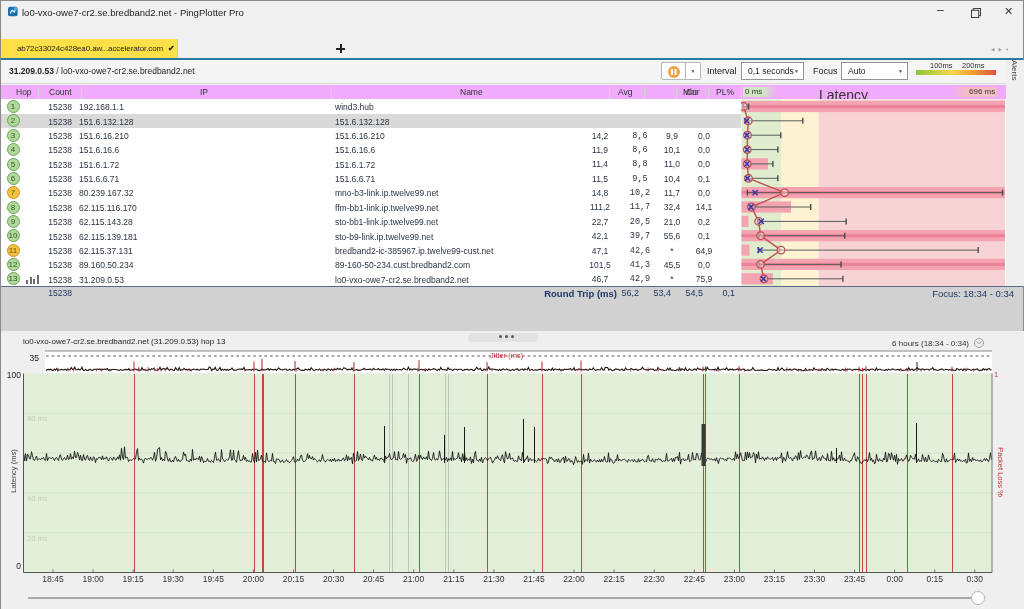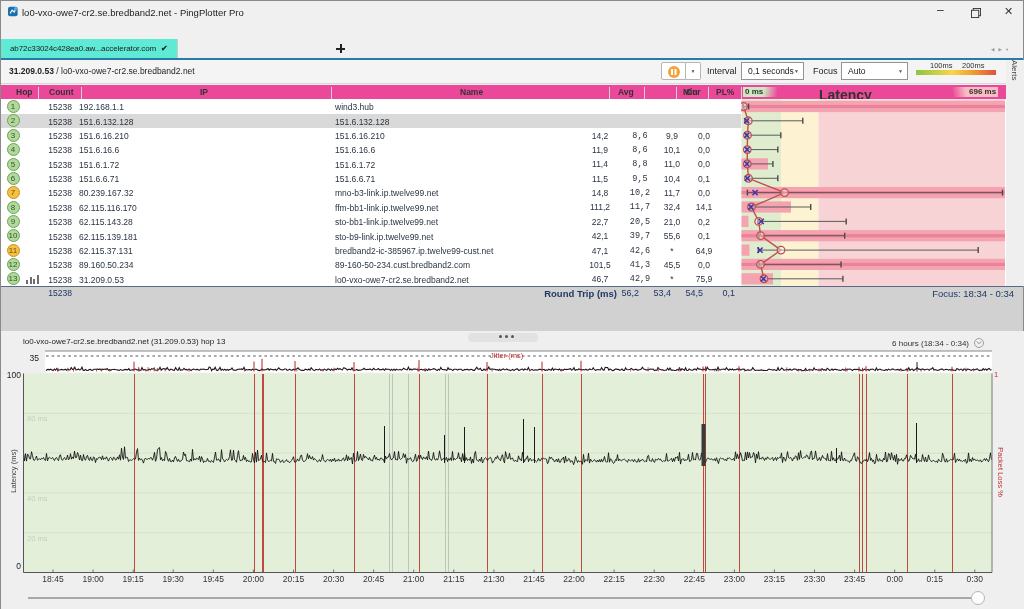--- a/index.html
+++ b/index.html
@@ -2,21 +2,21 @@
 <html><head><meta charset="utf-8"><style>
 * { margin:0; padding:0; box-sizing:border-box; }
 html,body { width:1024px; height:609px; font-family:"Liberation Sans",sans-serif; background:#f0f0f0; overflow:hidden; }
 #win { position:relative; width:1024px; height:609px; border:1px solid #8a8a8a; background:#f0f0f0; }
 #title .txt { position:absolute; left:21px; top:6px; font-size:9.5px; color:#222; }
 #appico { position:absolute; left:7px; top:5px; width:11px; height:11px; }
 .wbtn { position:absolute; color:#333; }
 #menu { position:absolute; left:0; top:25px; width:100%; height:13px; font-size:8.5px; color:#333; }
 #menu span { position:absolute; top:1px; }
 #tabs { position:absolute; left:0; top:38px; width:100%; height:19px; background:#f0f0f0; }
-.tab1 { position:absolute; left:0; top:0; width:177px; height:19px; background:#5eead4; border-right:1px solid #ccc; font-size:8px; letter-spacing:-0.1px; color:#222; line-height:19px; padding-left:9px; }
+.tab1 { position:absolute; left:0; top:0; width:177px; height:19px; background:#fde047; border-right:1px solid #ccc; font-size:8px; letter-spacing:-0.1px; color:#222; line-height:19px; padding-left:16px; }
 .tab2 { position:absolute; left:177px; top:0; width:154px; height:19px; background:#1b75bc; color:#fff; font-size:8px; letter-spacing:-0.1px; line-height:19px; padding-left:9px; }
 .chk { font-size:8px; font-weight:bold; margin-left:5px; letter-spacing:0; }
 #plus { position:absolute; left:335px; top:5px; width:9px; height:9px; }
 #plus:before { content:''; position:absolute; left:3.5px; top:0; width:2px; height:9px; background:#222; }
 #plus:after { content:''; position:absolute; left:0; top:3.5px; width:9px; height:2px; background:#222; }
 #tabarrows { position:absolute; left:990px; top:8px; font-size:4.5px; color:#999; }
 #tabarrows i { font-style:normal; margin-right:4px; }
 #blueline { position:absolute; left:0; top:57px; width:100%; height:2px; background:#2a7aa8; }
 #toolbar { position:absolute; left:0; top:59px; width:100%; height:24px; background:#f4f4f4; border-bottom:1px solid #d8d8d8; }
 #addr { position:absolute; left:8px; top:6px; font-size:8.5px; color:#222; }
@@ -24,21 +24,21 @@
 .ddl .ar { position:absolute; right:4px; top:0; font-size:5px; color:#555; line-height:17px; }
 .lbl { position:absolute; top:6px; font-size:9px; color:#222; }
 #pausebtn { position:absolute; left:660px; top:2px; width:25px; height:18px; background:#fff; border:1px solid #b5b5b5; border-radius:2px 0 0 2px; }
 #pausedd { position:absolute; left:685px; top:2px; width:15px; height:18px; background:#fff; border:1px solid #b5b5b5; border-left:none; border-radius:0 2px 2px 0; font-size:5px; color:#555; text-align:center; line-height:17px; }
 #pcirc { position:absolute; left:5.5px; top:2.5px; width:12px; height:12px; border-radius:50%; background:#f2a33c; }
 #pcirc:before { content:""; position:absolute; left:3.5px; top:3px; width:1.8px; height:6px; background:#fff; box-shadow:3.5px 0 0 #fff; }
 #grad { position:absolute; left:915px; top:10px; width:80px; height:5px; background:linear-gradient(90deg,#8cc63f,#f7d54c 45%,#f0a030 70%,#e05045); }
 .gl { position:absolute; top:-9px; font-size:7.5px; color:#333; }
 #alerts { position:absolute; left:1005px; top:59px; width:18px; height:226px; background:#efefef; }
 #alerts span { position:absolute; left:4px; top:0px; font-size:8px; color:#444; writing-mode:vertical-rl; }
-#thead { position:absolute; left:0; top:84px; width:1005px; height:23px; background:#ec4899; border-bottom:1px solid #c4c4c4; font-size:8.5px; color:#333;font-weight:bold; }
+#thead { position:absolute; left:0; top:84px; width:1005px; height:23px; background:#f0abfc; border-bottom:1px solid #c4c4c4; font-size:8.5px; color:#333; }
 #thead span { position:absolute; top:2px; }
 .csep { position:absolute; top:1px; height:12px; width:1px; background:#d4d4d4; }
 #tbody { position:absolute; left:0; top:98.3px; width:1005px; height:186.7px; background:#fff; }
 .row { position:absolute; left:0; width:1005px; height:14.36px; font-size:8.5px; color:#2a3442; }
 .row.hl { background:#d9d9d9; width:740px; }
 .hop { position:absolute; left:5.5px; top:0.8px; width:13px; height:13px; border-radius:50%; font-size:8px; text-align:center; line-height:12px; }
 .circ-g { background:#b2d89e; border:1px solid #69a455; color:#2c5a1d; }
 .circ-o { background:#f3c143; border:1px solid #cd8f1e; color:#6e5000; }
 .bars { position:absolute; left:25px; top:3px; width:14px; height:9px; }
 .bars i { position:absolute; bottom:0; width:2px; background:#6e6e6e; }

